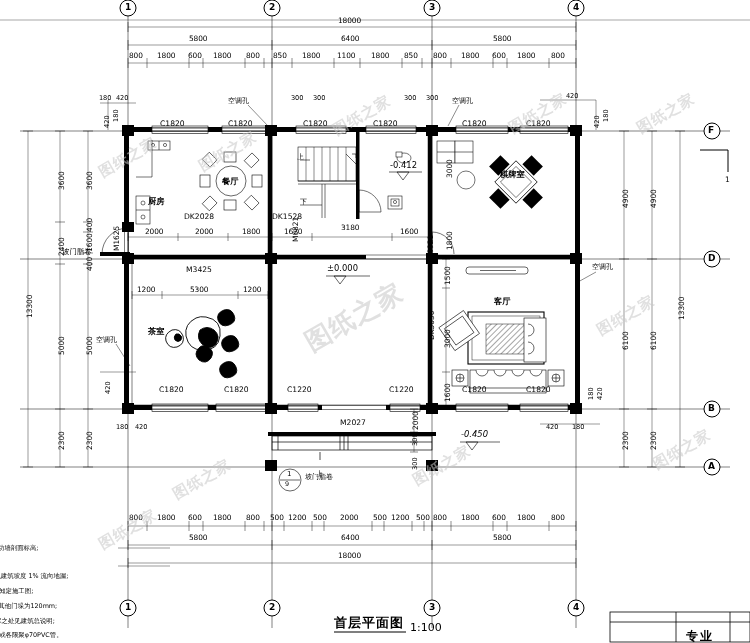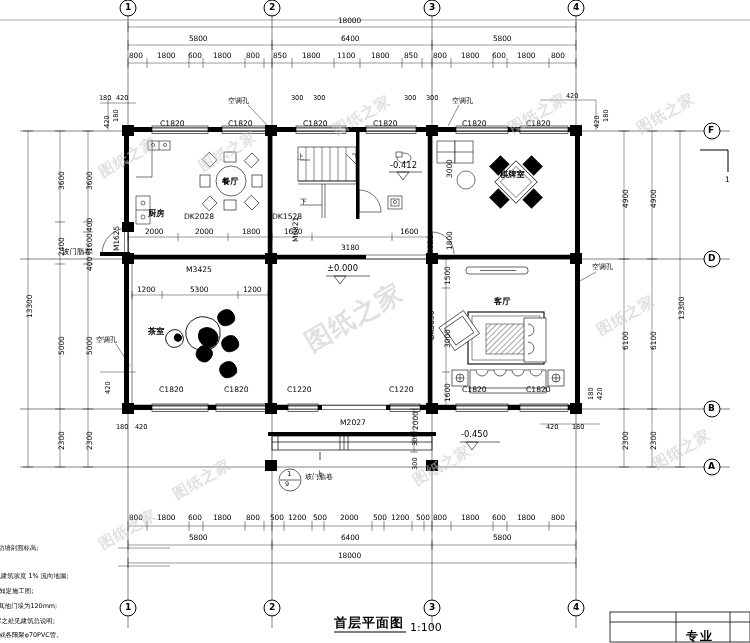--- a/index.html
+++ b/index.html
@@ -658,21 +658,21 @@
 
 <div class="txt dim" style="left:291px;top:95px;font-size:6.6px;">300</div>
 <div class="txt dim" style="left:313px;top:95px;font-size:6.6px;">300</div>
 <div class="txt dim" style="left:404px;top:95px;font-size:6.6px;">300</div>
 <div class="txt dim" style="left:426px;top:95px;font-size:6.6px;">300</div>
 
 <div class="txt dim" style="left:145px;top:228px;">2000</div>
 <div class="txt dim" style="left:195px;top:228px;">2000</div>
 <div class="txt dim" style="left:242px;top:228px;">1800</div>
 <div class="txt dim" style="left:284px;top:228px;">1620</div>
-<div class="txt dim" style="left:341px;top:244px;">3180</div>
+<div class="txt dim" style="left:341px;top:224px;">3180</div>
 <div class="txt dim" style="left:400px;top:228px;">1600</div>
 
 <div class="txt dim" style="left:137px;top:286px;">1200</div>
 <div class="txt dim" style="left:190px;top:286px;">5300</div>
 <div class="txt dim" style="left:243px;top:286px;">1200</div>
 
 <div class="txt dimv" style="left:444px;top:285px;">1500</div>
 <div class="txt dimv" style="left:444px;top:348px;">3000</div>
 <div class="txt dimv" style="left:444px;top:402px;">1600</div>
 <div class="txt dimv" style="left:446px;top:178px;">3000</div>
@@ -698,37 +698,37 @@
 
 <div class="txt tagv" style="left:113px;top:251px;">M1625</div>
 <div class="txt tag" style="left:186px;top:266px;">M3425</div>
 <div class="txt tag" style="left:340px;top:419px;">M2027</div>
 <div class="txt tagv" style="left:292px;top:242px;">M0821</div>
 <div class="txt tagv" style="left:427px;top:260px;">M0921</div>
 <div class="txt tag" style="left:184px;top:213px;">DK2028</div>
 <div class="txt tag" style="left:272px;top:213px;">DK1528</div>
 <div class="txt tagv" style="left:428px;top:340px;">DK3030</div>
 
-<div class="txt room" style="left:148px;top:209px;">厨房</div>
+<div class="txt room" style="left:148px;top:197px;">厨房</div>
 <div class="txt room" style="left:222px;top:177px;">餐厅</div>
 <div class="txt room" style="left:148px;top:327px;">茶室</div>
 <div class="txt room" style="left:494px;top:297px;">客厅</div>
 <div class="txt room" style="left:500px;top:170px;">棋牌室</div>
 
 <div class="txt lbl" style="left:228px;top:98px;font-size:7px;">空调孔</div>
 <div class="txt lbl" style="left:452px;top:98px;font-size:7px;">空调孔</div>
 <div class="txt lbl" style="left:592px;top:264px;font-size:7px;">空调孔</div>
 <div class="txt lbl" style="left:96px;top:337px;font-size:7px;">空调孔</div>
 <div class="txt lbl" style="left:62px;top:248px;font-size:7.4px;">坡门脂卷</div>
 <div class="txt lbl" style="left:305px;top:474px;font-size:7px;">坡门脂卷</div>
 <div class="txt lbl" style="left:287px;top:471px;font-size:7px;">1</div>
 <div class="txt lbl" style="left:285px;top:481px;font-size:6.4px;">9</div>
 <div class="txt big" style="left:327px;top:264px;">±0.000</div>
 <div class="txt big" style="left:390px;top:161px;">-0.412</div>
-<div class="txt big" style="left:461px;top:430px;">-0.450</div>
+<div class="txt big" style="left:461px;top:430px;font-style:italic;">-0.450</div>
 <div class="txt lbl" style="left:297px;top:154px;font-size:7px;">上</div>
 <div class="txt lbl" style="left:300px;top:199px;font-size:7px;">下</div>
 <div class="txt lbl" style="left:316px;top:471px;font-size:7px;">上</div>
 
 <div class="txt note" style="left:-2px;top:545px;">功墙剖面标高;</div>
 <div class="txt note" style="left:-16px;top:573px;">, 瓦以建筑坡度 1% 流向地漏;</div>
 <div class="txt note" style="left:-20px;top:588px;">位置另知定施工图;</div>
 <div class="txt note" style="left:-16px;top:603px;">mm,其他门垛为120mm;</div>
 <div class="txt note" style="left:-24px;top:618px;">注法未尽之处见建筑总说明;</div>
 <div class="txt note" style="left:-20px;top:632px;">及墙底或各限聚φ70PVC管。</div>

